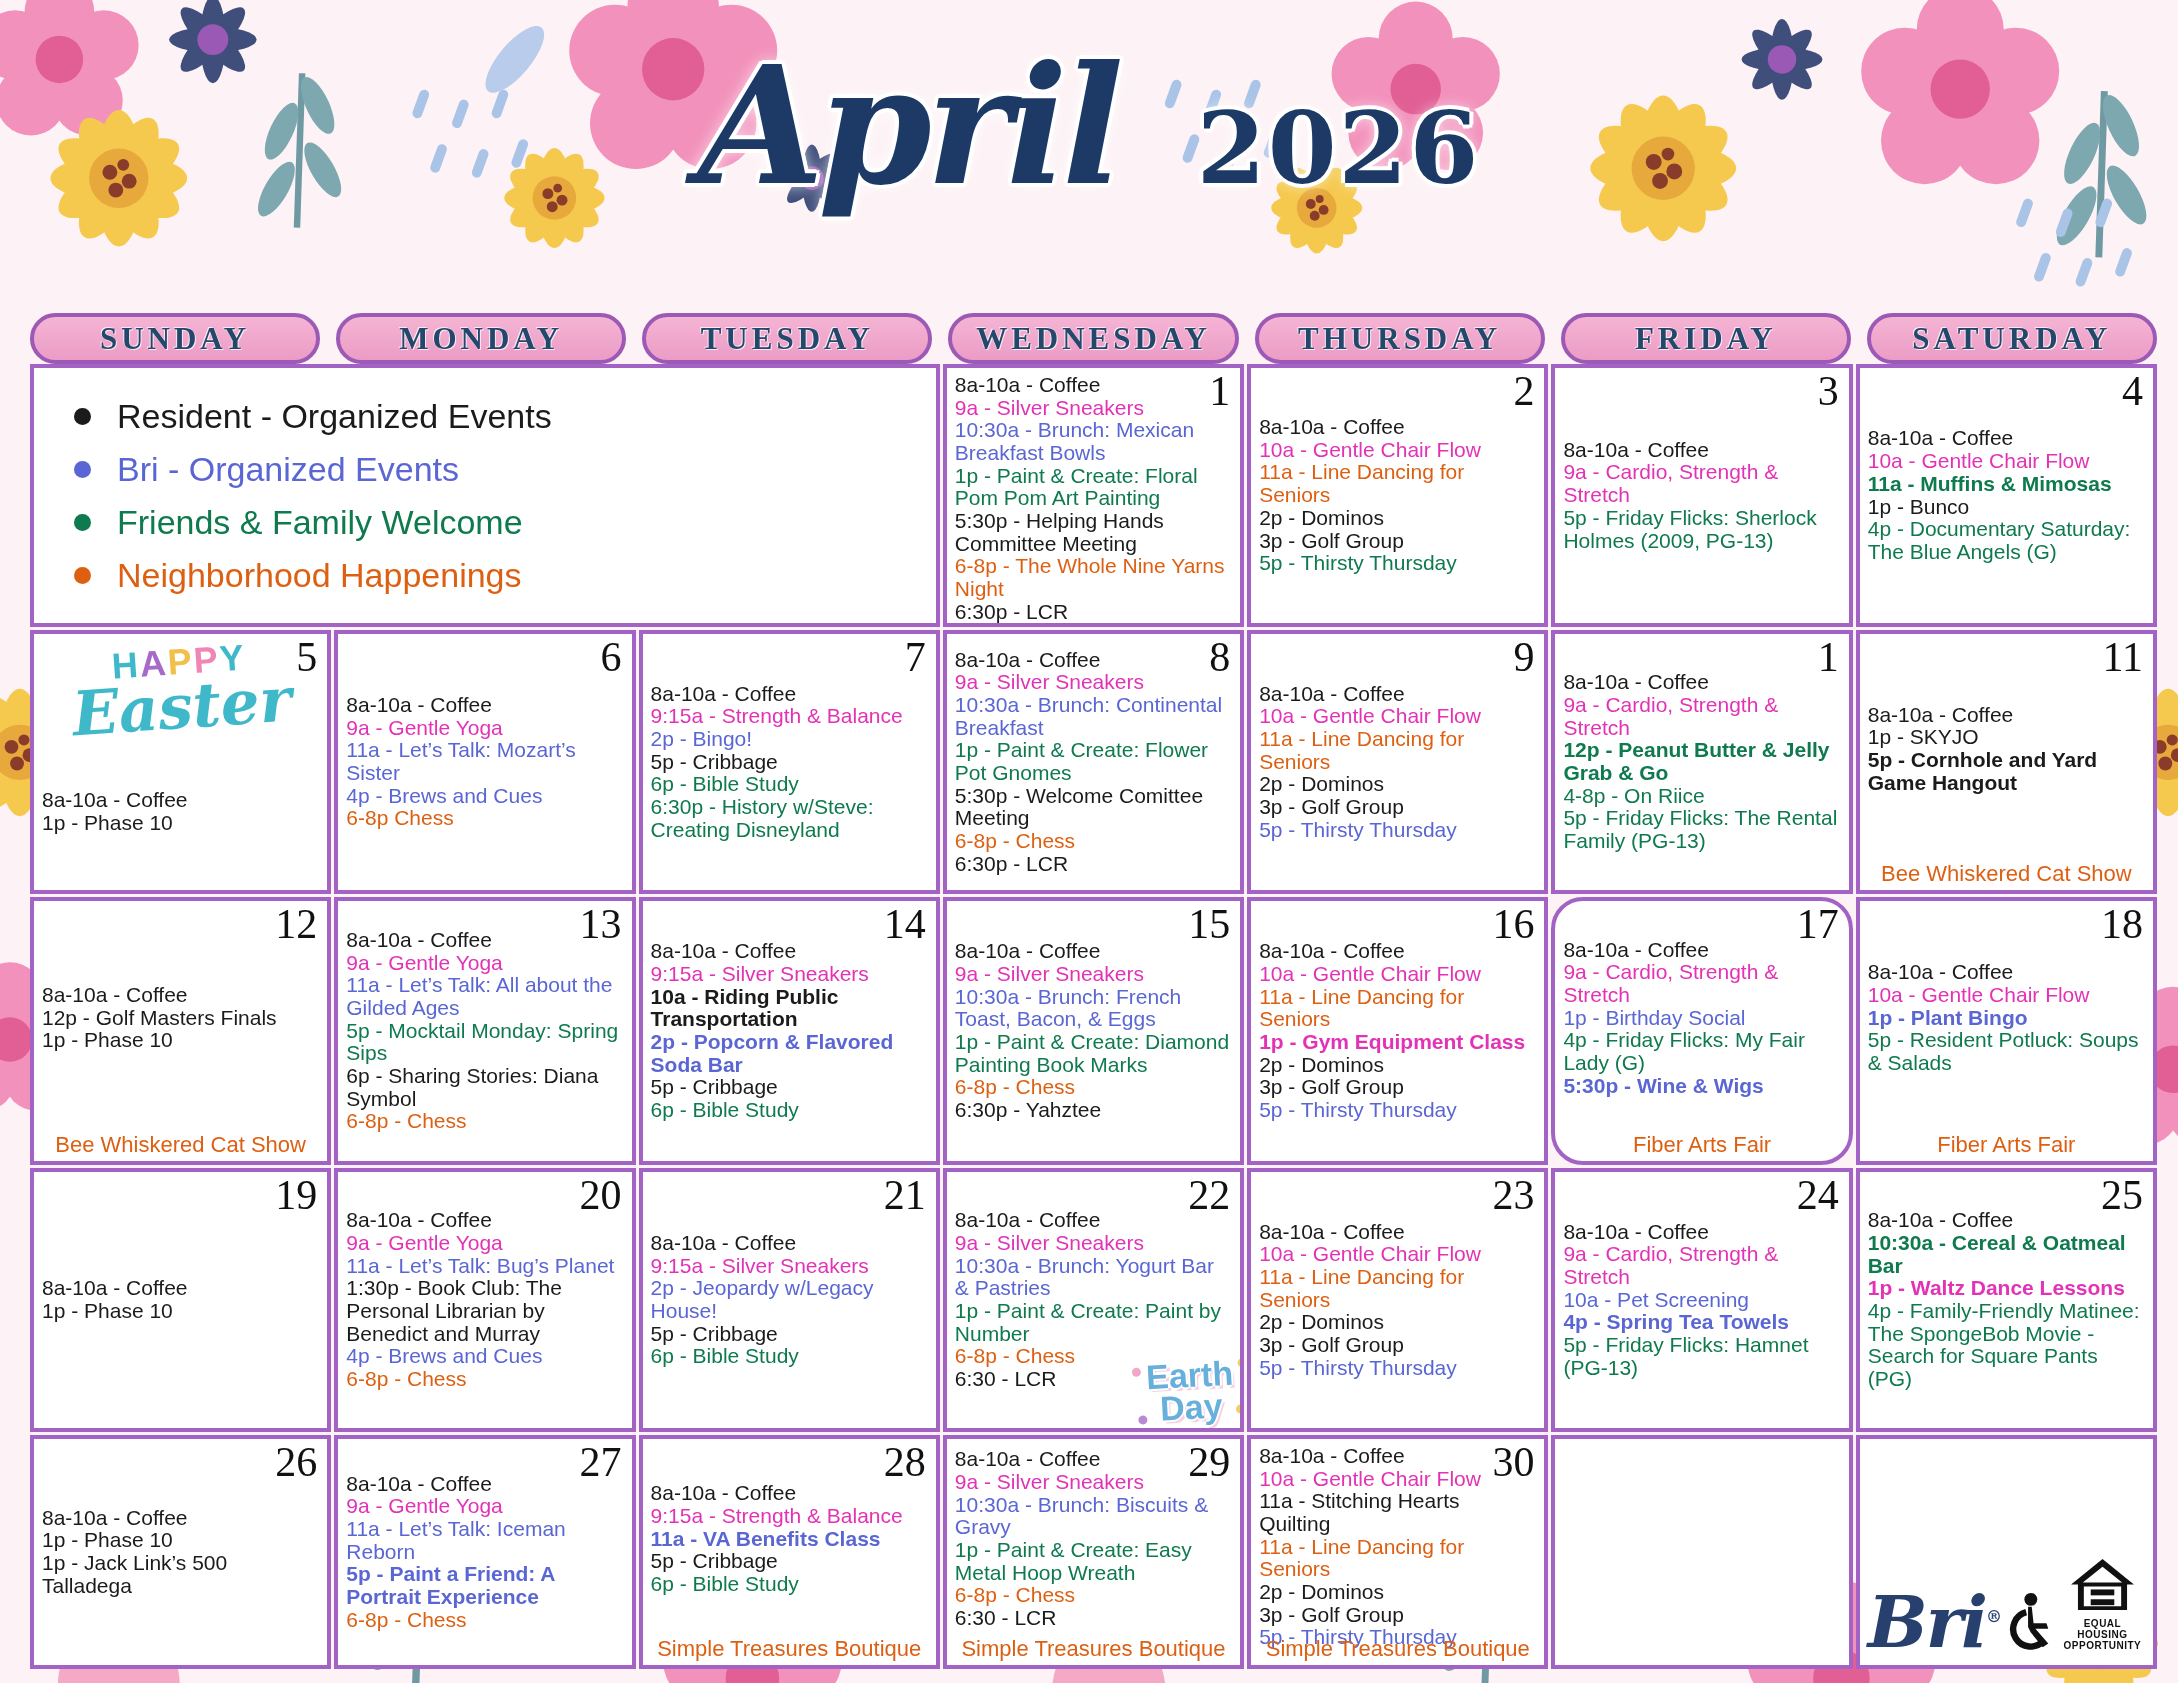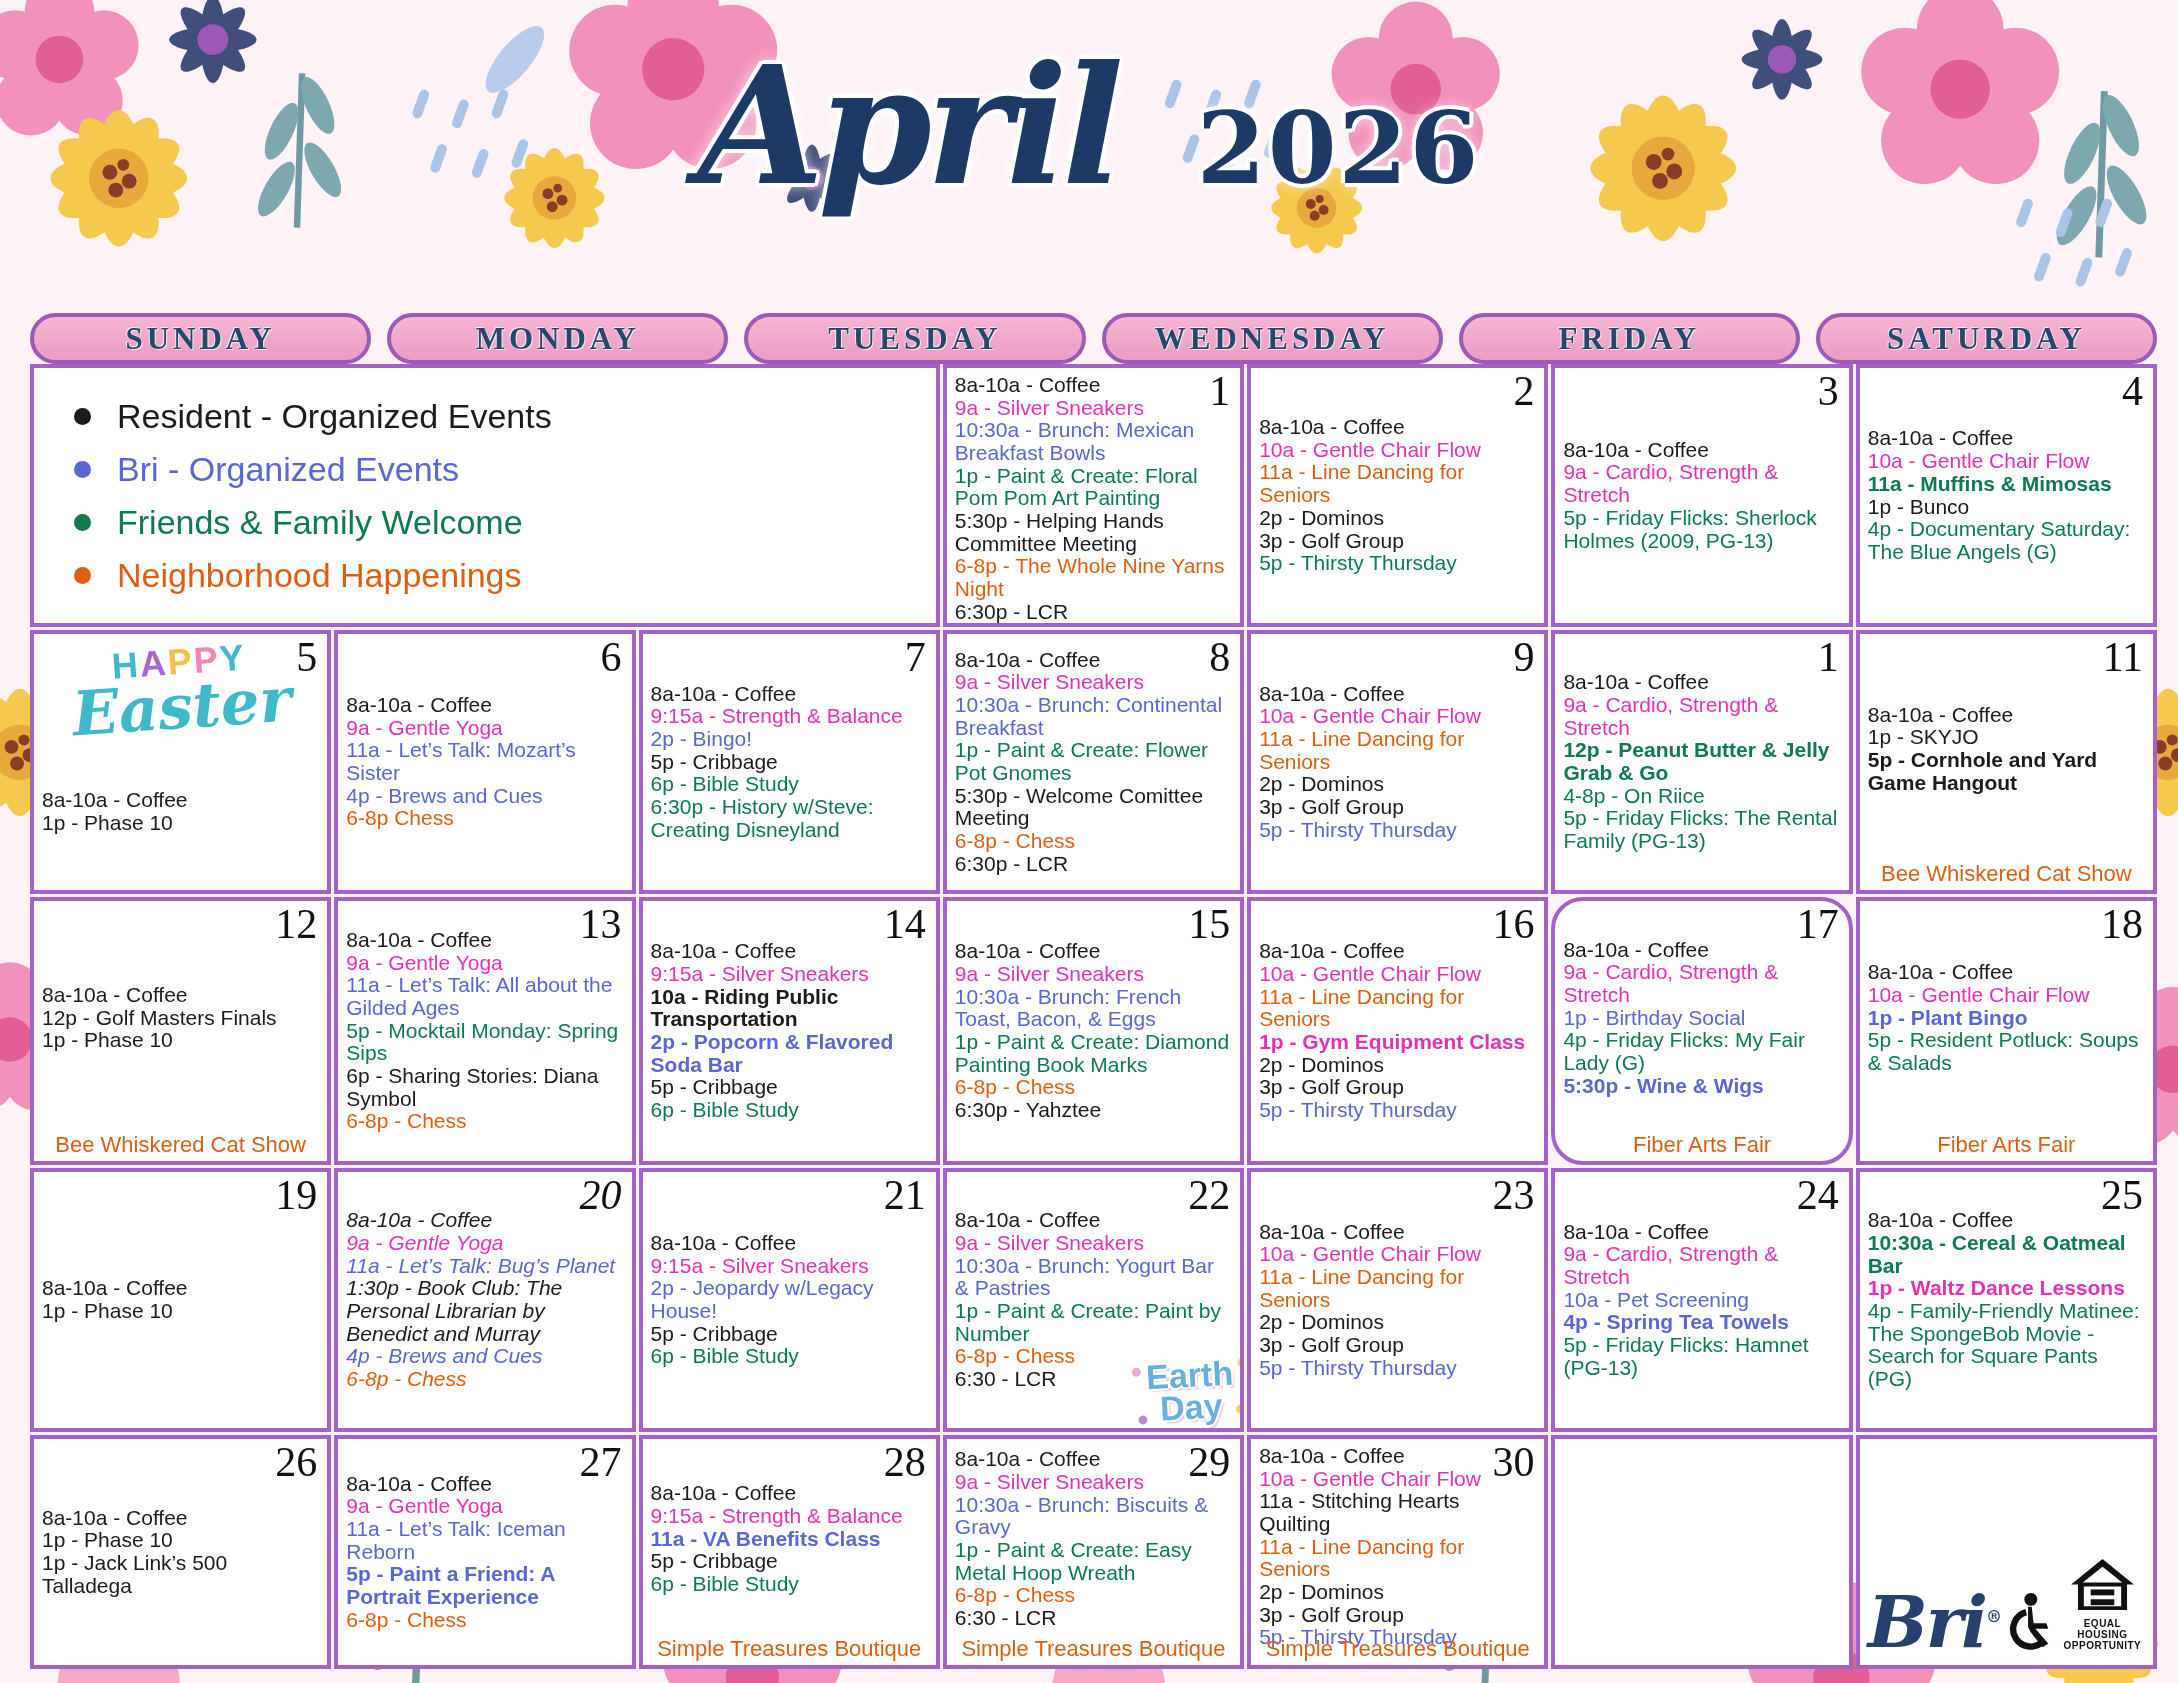--- a/index.html
+++ b/index.html
@@ -192,20 +192,21 @@
   <div class="title-row">
     <span class="month-title">April</span>
     <span class="year-title">2026</span>
   </div>
 
   <div class="headers">
     <div class="pill">SUNDAY</div>
     <div class="pill">MONDAY</div>
     <div class="pill">TUESDAY</div>
     <div class="pill">WEDNESDAY</div>
+    <div class="pill">THURSDAY</div>
     <div class="pill">FRIDAY</div>
     <div class="pill">SATURDAY</div>
   </div>
 
   <div class="grid">
 
     <div class="cell legend-cell">
       <div class="legend-row">
         <span class="dot dot-black"></span>
         <span class="legend-label lg-black">Resident - Organized Events</span>
@@ -438,21 +439,21 @@
         </div>
         <div class="banner">Fiber Arts Fair</div>
       </div>
       <div class="cell" style="grid-area: 4 / 1;">
         <span class="day-num">19</span>
         <div class="events">
           <span class="event c-black">8a-10a - Coffee</span>
           <span class="event c-black">1p - Phase 10</span>
         </div>
       </div>
-      <div class="cell" style="grid-area: 4 / 2; font-style: italic;">
+      <div class="cell" style="grid-area: 4 / 2;">
         <span class="day-num">20</span>
         <div class="events">
           <span class="event c-black">8a-10a - Coffee</span>
           <span class="event c-magenta">9a - Gentle Yoga</span>
           <span class="event c-blue">11a - Let’s Talk: Bug’s Planet</span>
           <span class="event c-black">1:30p - Book Club: The Personal Librarian by Benedict and Murray</span>
           <span class="event c-blue">4p - Brews and Cues</span>
           <span class="event c-orange">6-8p - Chess</span>
         </div>
       </div>

